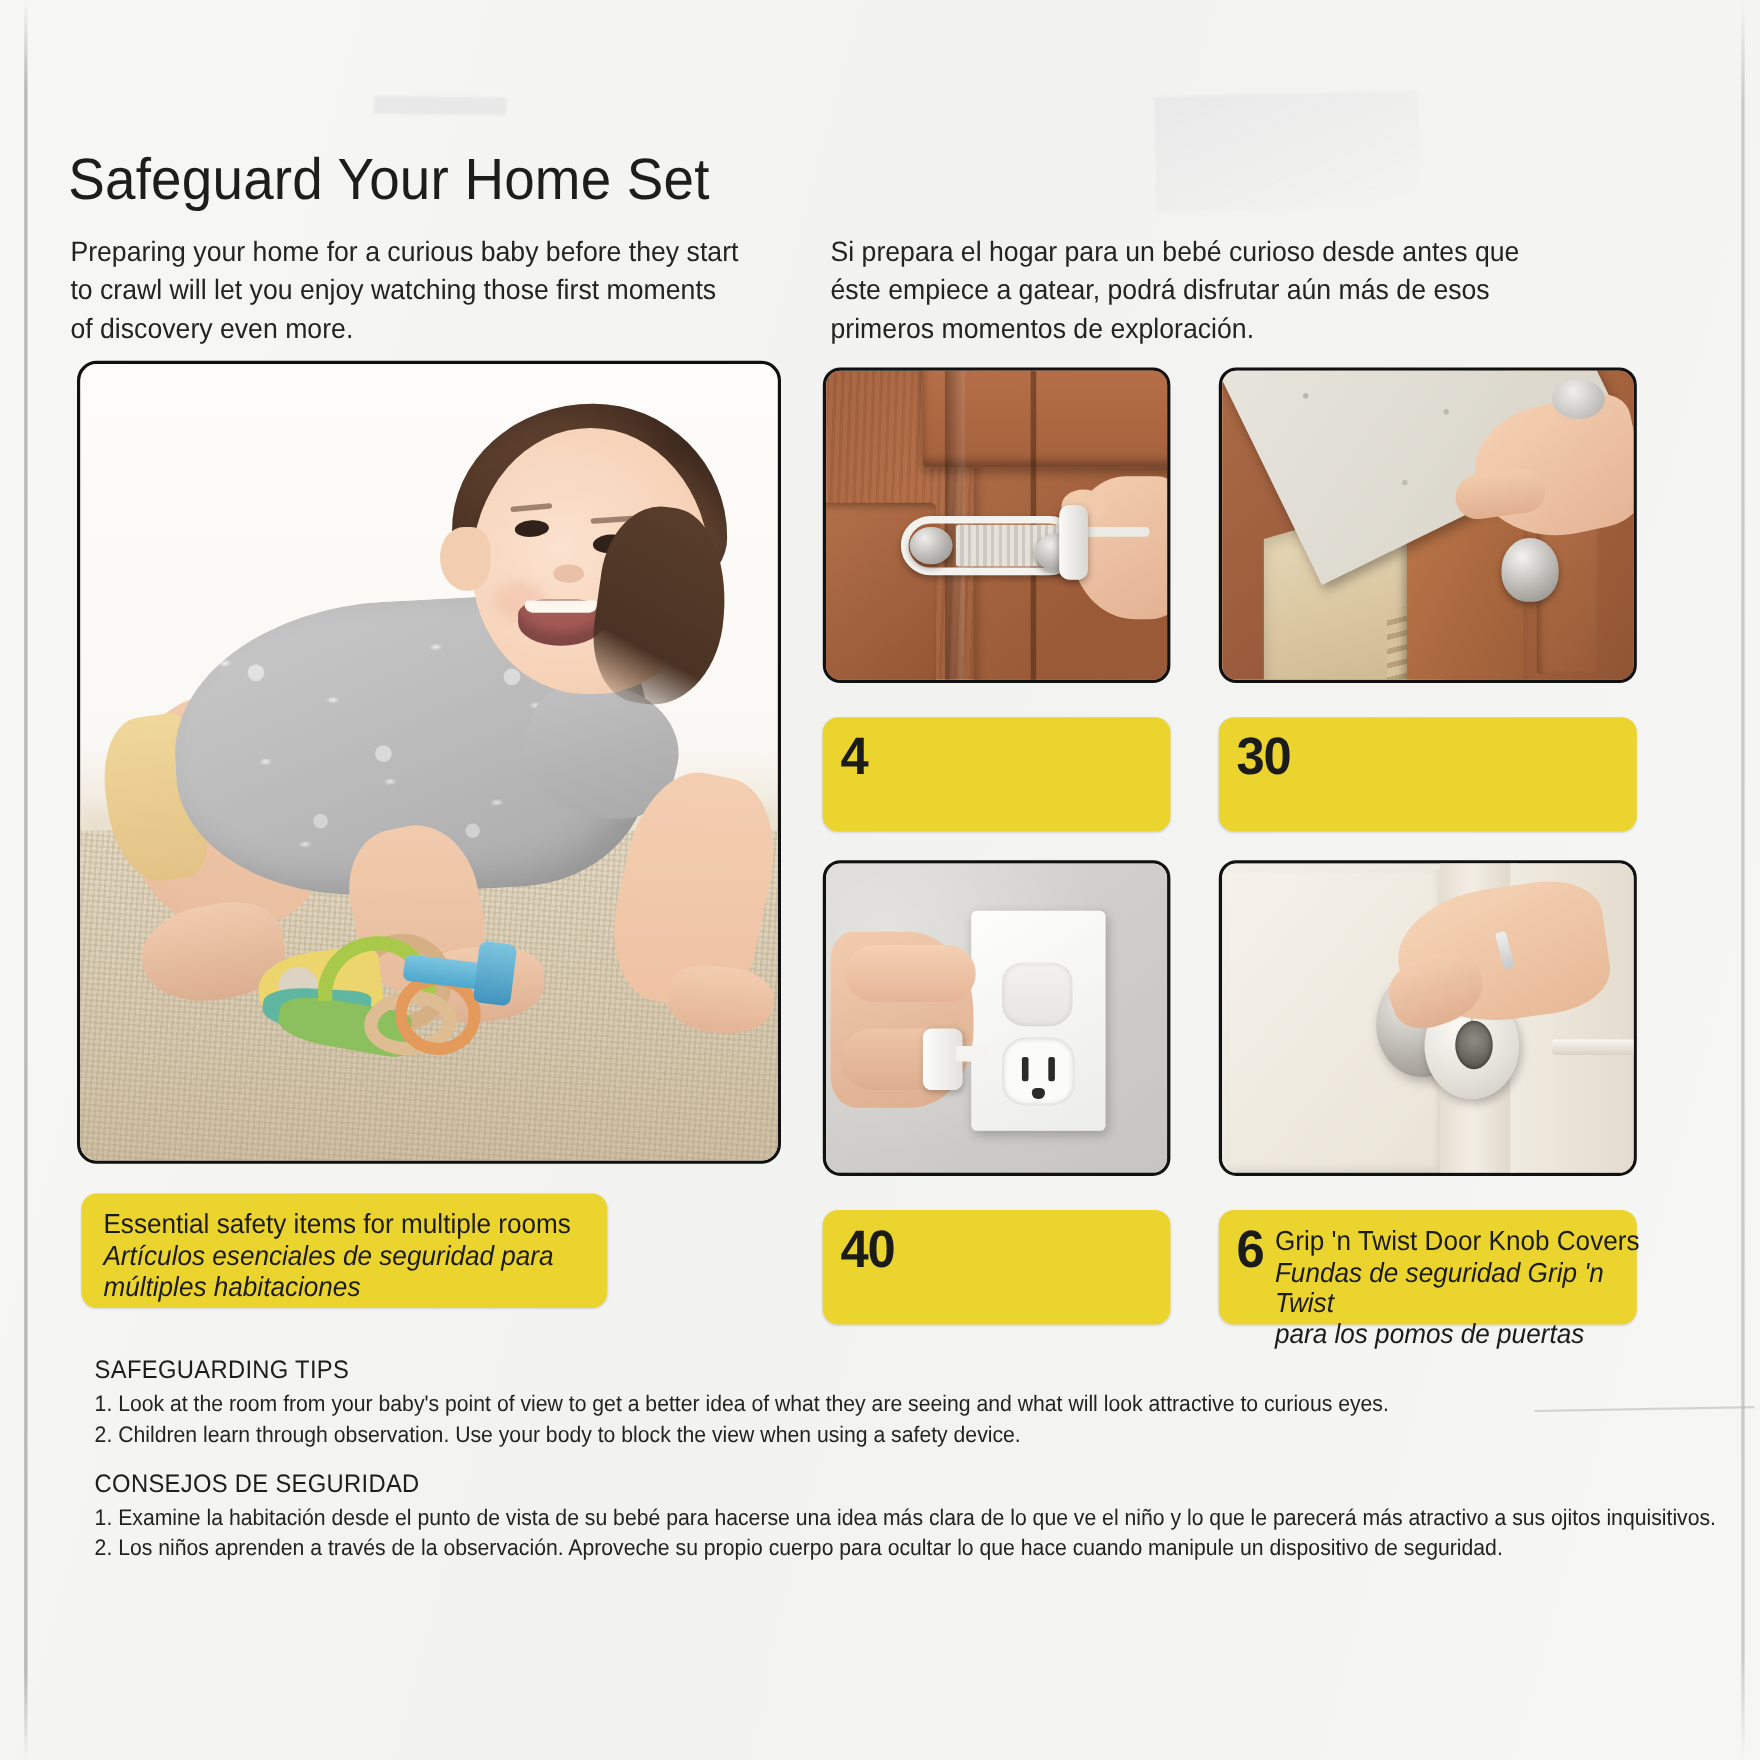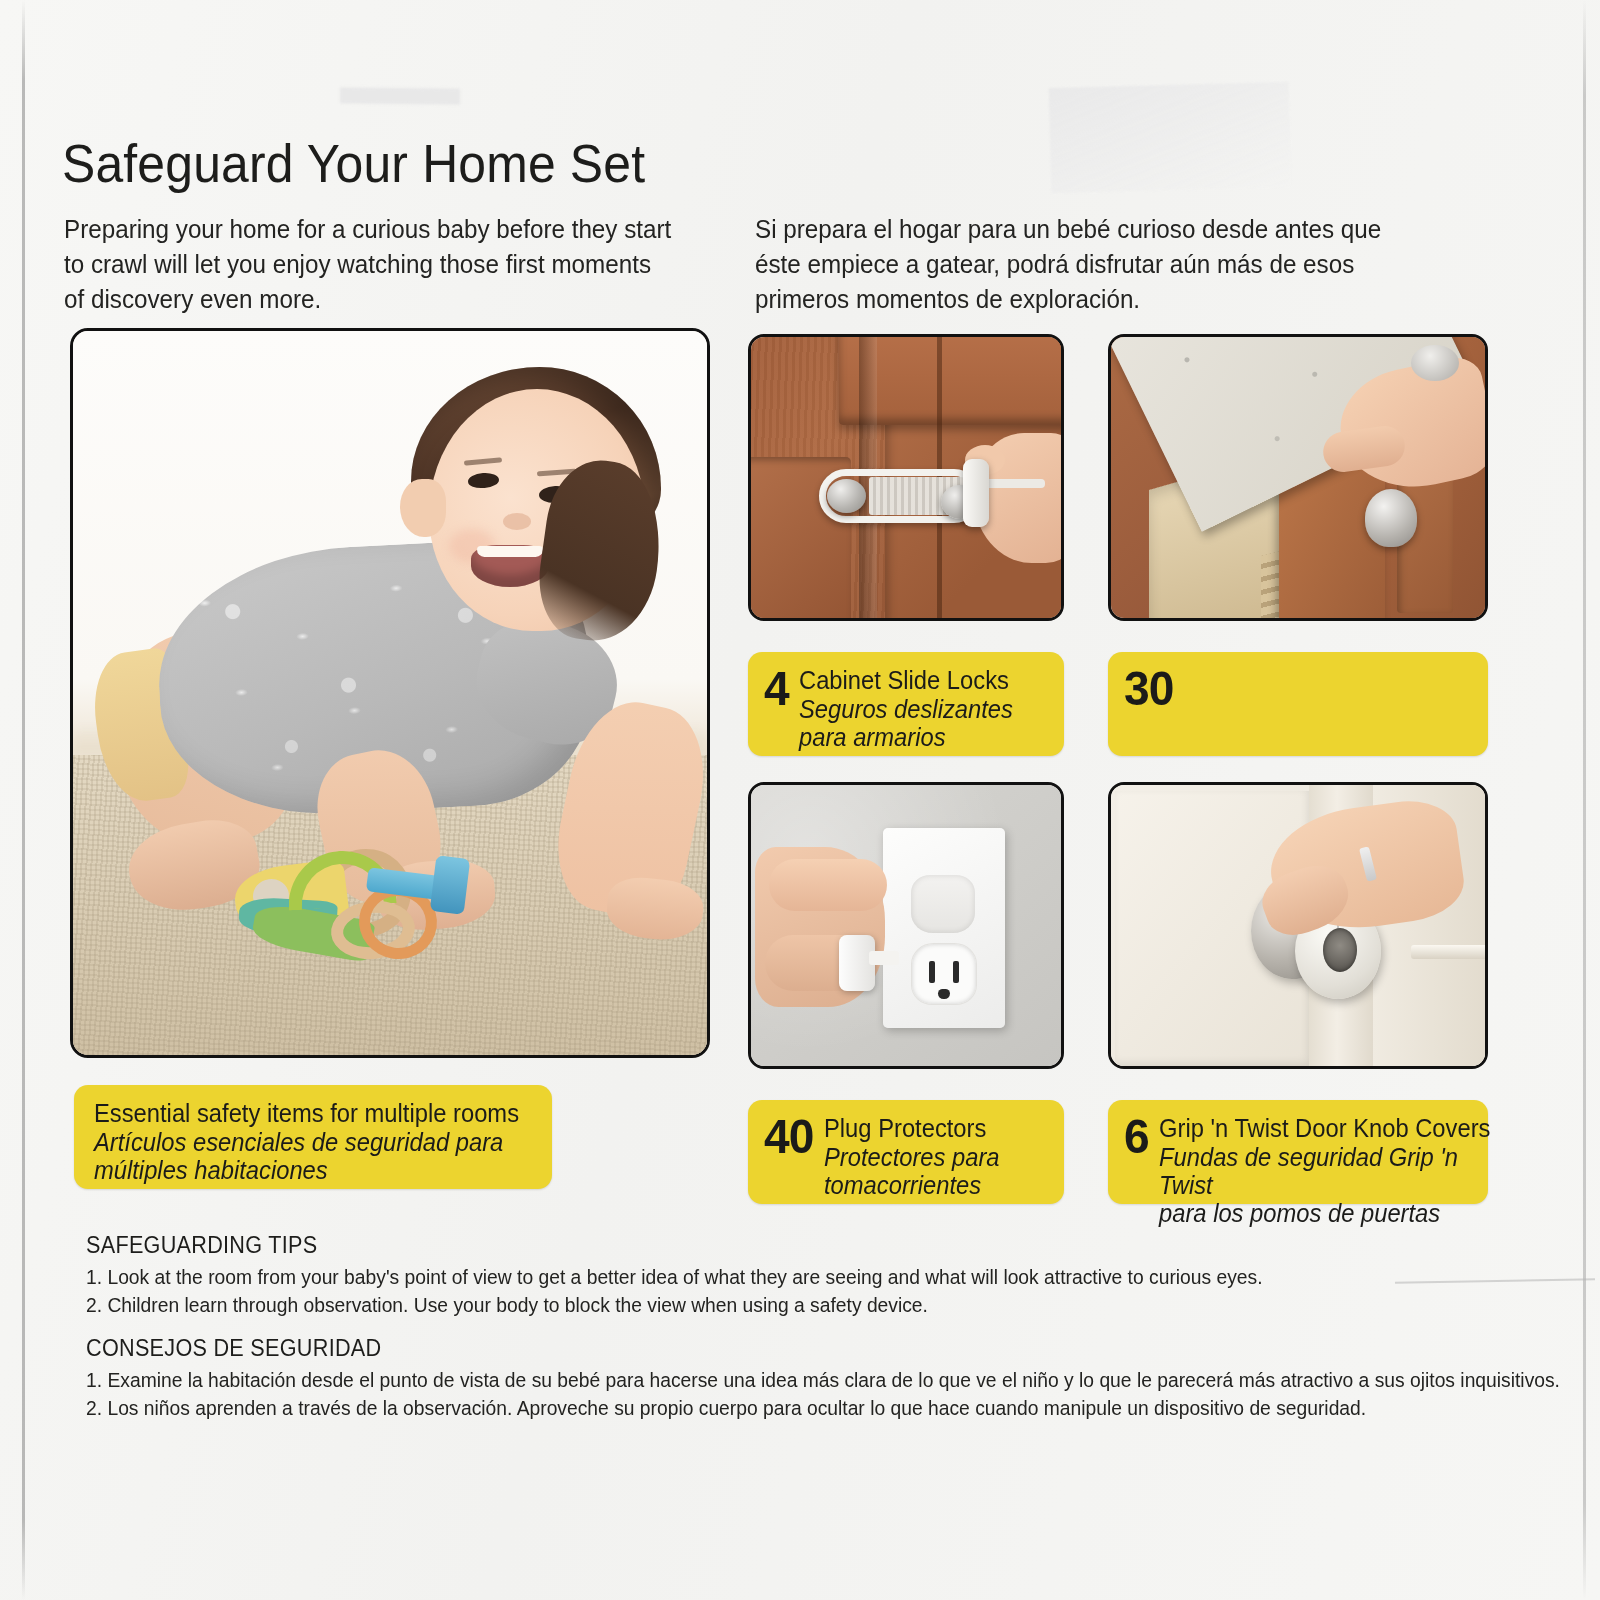--- a/index.html
+++ b/index.html
@@ -664,38 +664,28 @@
     <div class="knob-cover"></div>
     <div class="knob-cover-seam"></div>
     <div class="knob-cover-hole"></div>
     <div class="hand-knob"></div>
     <div class="hand-knob-f"></div>
     <div class="hand-ring"></div>
   </div>
 
   <div class="callout c-tl">
     <div class="qty">4</div>
-    <div class="c-text">
-      <div class="c-en">Cabinet Slide Locks</div>
-      <div class="c-es">Seguros deslizantes</div>
-      <div class="c-es">para armarios</div>
-    </div>
   </div>
 
   <div class="callout c-tr">
     <div class="qty">30</div>
   </div>
 
   <div class="callout c-bl">
     <div class="qty">40</div>
-    <div class="c-text">
-      <div class="c-en">Plug Protectors</div>
-      <div class="c-es">Protectores para</div>
-      <div class="c-es">tomacorrientes</div>
-    </div>
   </div>
 
   <div class="callout c-br">
     <div class="qty">6</div>
     <div class="c-text">
       <div class="c-en">Grip 'n Twist Door Knob Covers</div>
       <div class="c-es">Fundas de seguridad Grip 'n Twist</div>
       <div class="c-es">para los pomos de puertas</div>
     </div>
   </div>

